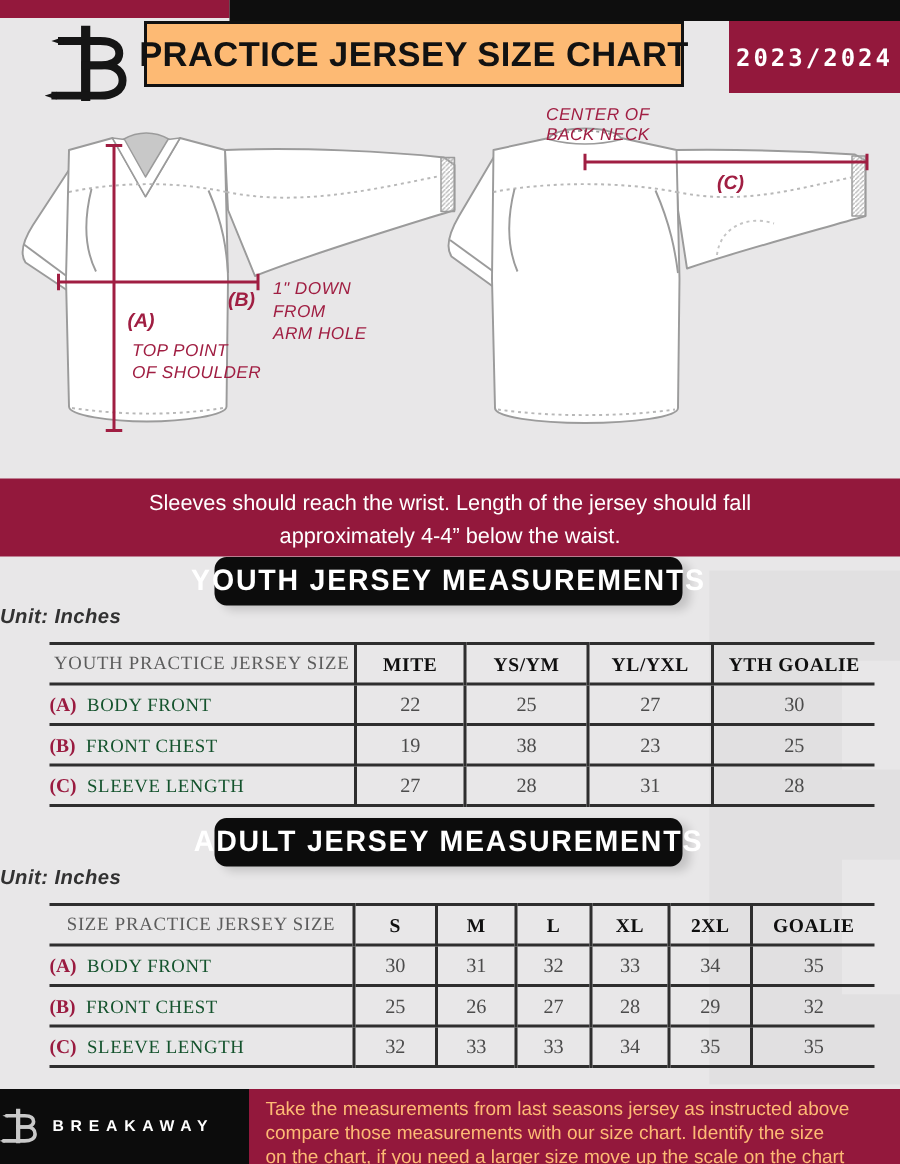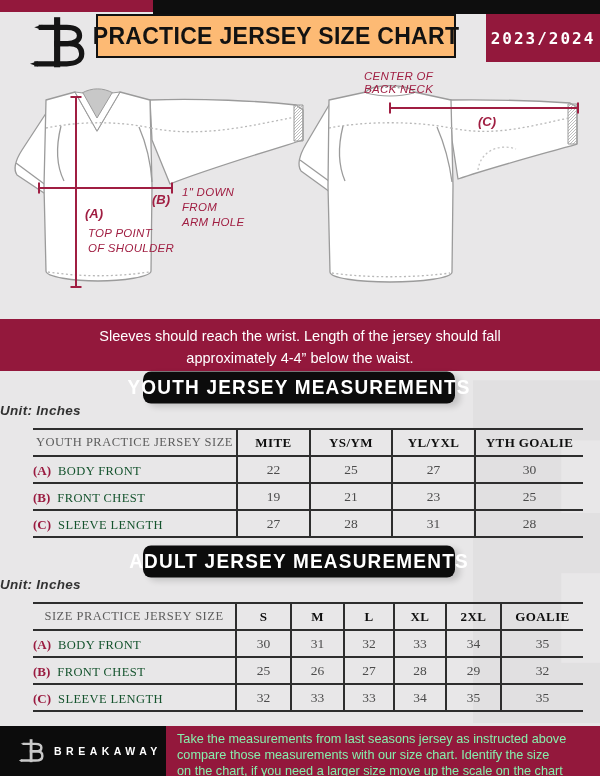--- a/index.html
+++ b/index.html
@@ -59,27 +59,27 @@
   .sizes-table th + th, .sizes-table td + td{border-left:2px solid #2E2E2E;}
   .col-label-h{font-weight:normal;color:#5C5C5C;font-size:12.5px;letter-spacing:.5px;text-align:center;}
   .col-size-h{font-size:13px;color:#0F0F0F;letter-spacing:.4px;text-align:center;}
   .cell-label{text-align:left;padding-left:21px;white-space:nowrap;}
   .letter{color:#9A1B40;font-weight:bold;font-size:13px;margin-right:7px;}
   .lbl{color:#14532d;font-size:12.5px;letter-spacing:.4px;}
   .cell-val{text-align:center;color:#4C4C4C;font-size:13.5px;border-radius:11px;}
   
   .footer-black{
     position:absolute;left:0;top:726px;width:166px;height:50px;background:#0C0C0C;
-    display:flex;align-items:center;padding-left:19px;box-sizing:border-box;
+    display:flex;align-items:center;box-sizing:border-box;
   }
   .footer-logo{width:25px;height:27px;color:#C9C9C9;margin-right:10px;flex:none;}
   .footer-brand{color:#fff;font-size:10.5px;font-weight:bold;letter-spacing:4.5px;white-space:nowrap;}
   .footer-note{
     position:absolute;left:166px;top:726px;width:434px;height:50px;background:#93183C;
-    color:#86efac;font-size:12.7px;line-height:1.26;padding:5px 8px 0 11px;box-sizing:border-box;
+    color:#fdba74;font-size:12.7px;line-height:1.26;padding:5px 8px 0 11px;box-sizing:border-box;
     white-space:nowrap;
   }
 </style>
 </head>
 <body>
 
 <div id="page">
 
   <div class="watermark">B</div>
 
@@ -181,21 +181,21 @@
     <tr>
       <td class="cell-label"><span class="letter">(A)</span><span class="lbl">BODY FRONT</span></td>
       <td class="cell-val">22</td>
       <td class="cell-val">25</td>
       <td class="cell-val">27</td>
       <td class="cell-val">30</td>
     </tr>
     <tr>
       <td class="cell-label"><span class="letter">(B)</span><span class="lbl">FRONT CHEST</span></td>
       <td class="cell-val">19</td>
-      <td class="cell-val">21</td>
+      <td class="cell-val">38</td>
       <td class="cell-val">23</td>
       <td class="cell-val">25</td>
     </tr>
     <tr>
       <td class="cell-label"><span class="letter">(C)</span><span class="lbl">SLEEVE LENGTH</span></td>
       <td class="cell-val">27</td>
       <td class="cell-val">28</td>
       <td class="cell-val">31</td>
       <td class="cell-val">28</td>
     </tr>

